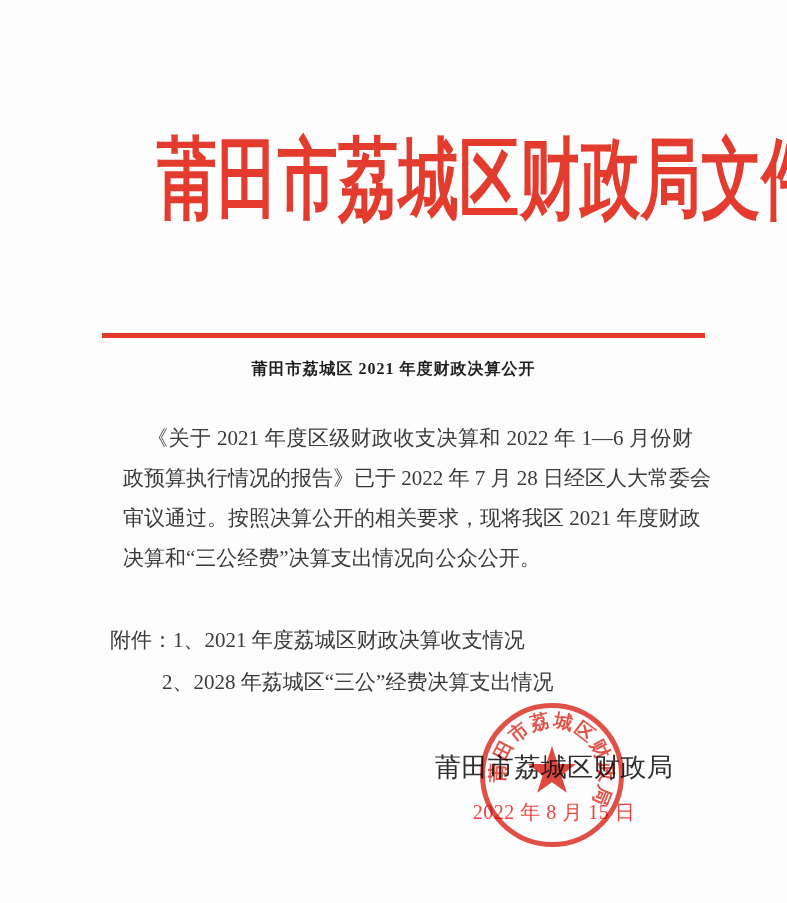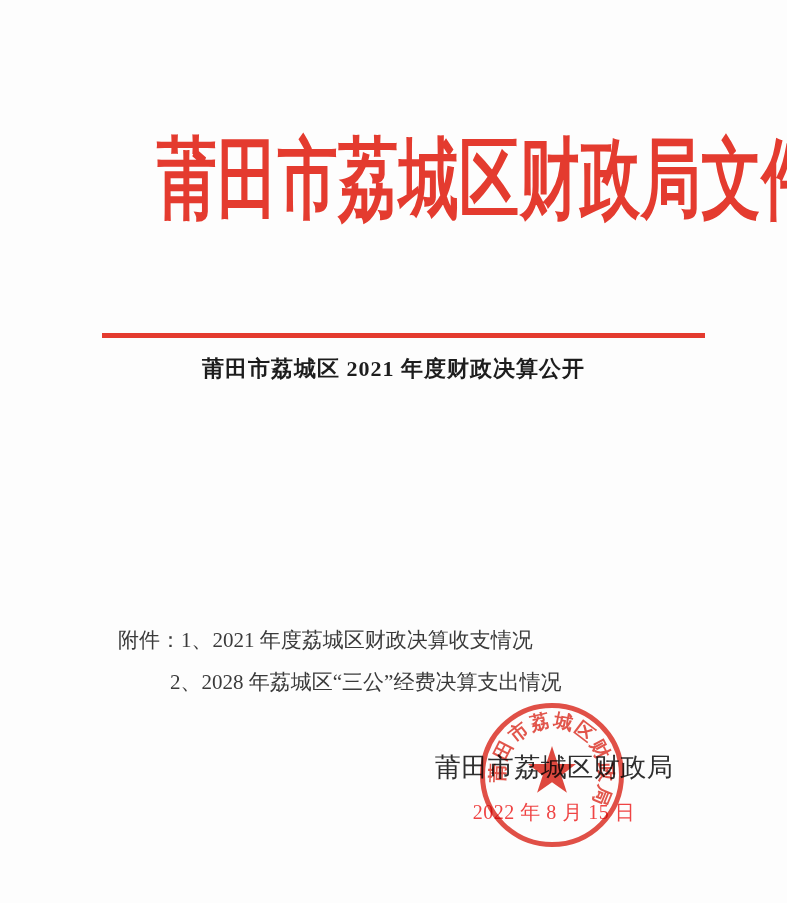--- a/index.html
+++ b/index.html
@@ -24,37 +24,37 @@
     letter-spacing:1px;
   }
   .red-line{
     position:absolute;left:102px;top:333px;width:603px;height:5px;
     background:#e43b2f;
   }
   
   .doc-title{
     position:absolute;top:355px;left:0;width:787px;
     text-align:center;
-    font-size:22px;line-height:28px;font-weight:700;
+    font-size:16px;line-height:28px;font-weight:700;
     color:#1d1d1d;letter-spacing:1px;
   }
   
   .body-block{
     position:absolute;left:123px;top:418px;width:570px;
     font-size:21px;color:#3a3a3a;
   }
   .body-line{
     height:40px;line-height:40px;white-space:nowrap;
     text-align:justify;text-align-last:justify;
   }
   .body-line.first{text-indent:24px;}
   .body-line.last{text-align:left;text-align-last:left;}
   
   .attach-block{
-    position:absolute;left:118px;top:619px;width:570px;
+    position:absolute;left:110px;top:619px;width:570px;
     font-size:21px;color:#3a3a3a;
   }
   .attach-line{height:42px;line-height:42px;white-space:nowrap;}
   .attach-line.second{padding-left:52px;}
   
   .sig-org{
     position:absolute;top:748px;left:554px;transform:translateX(-50%);
     font-size:26px;line-height:40px;color:#2e2e2e;
     white-space:nowrap;letter-spacing:0.5px;
   }
@@ -91,20 +91,26 @@
 <div class="page">
 
   <div class="letterhead">
     <span class="inner">莆田市荔城区财政局文件</span>
   </div>
 
   <div class="red-line"></div>
 
   <div class="doc-title">莆田市荔城区 2021 年度财政决算公开</div>
 
+  <div class="body-block">
+    <div class="body-line first">《关于 2021 年度区级财政收支决算和 2022 年 1—6 月份财</div>
+    <div class="body-line">政预算执行情况的报告》已于 2022 年 7 月 28 日经区人大常委会</div>
+    <div class="body-line">审议通过。按照决算公开的相关要求，现将我区 2021 年度财政</div>
+    <div class="body-line last">决算和“三公经费”决算支出情况向公众公开。</div>
+  </div>
 
   <div class="attach-block">
     <div class="attach-line">附件：1、2021 年度荔城区财政决算收支情况</div>
     <div class="attach-line second">2、2028 年荔城区“三公”经费决算支出情况</div>
   </div>
 
   <div class="sig-org">莆田市荔城区财政局</div>
   <div class="sig-date">2022 年 8 月 15 日</div>
 
   <div class="seal">

